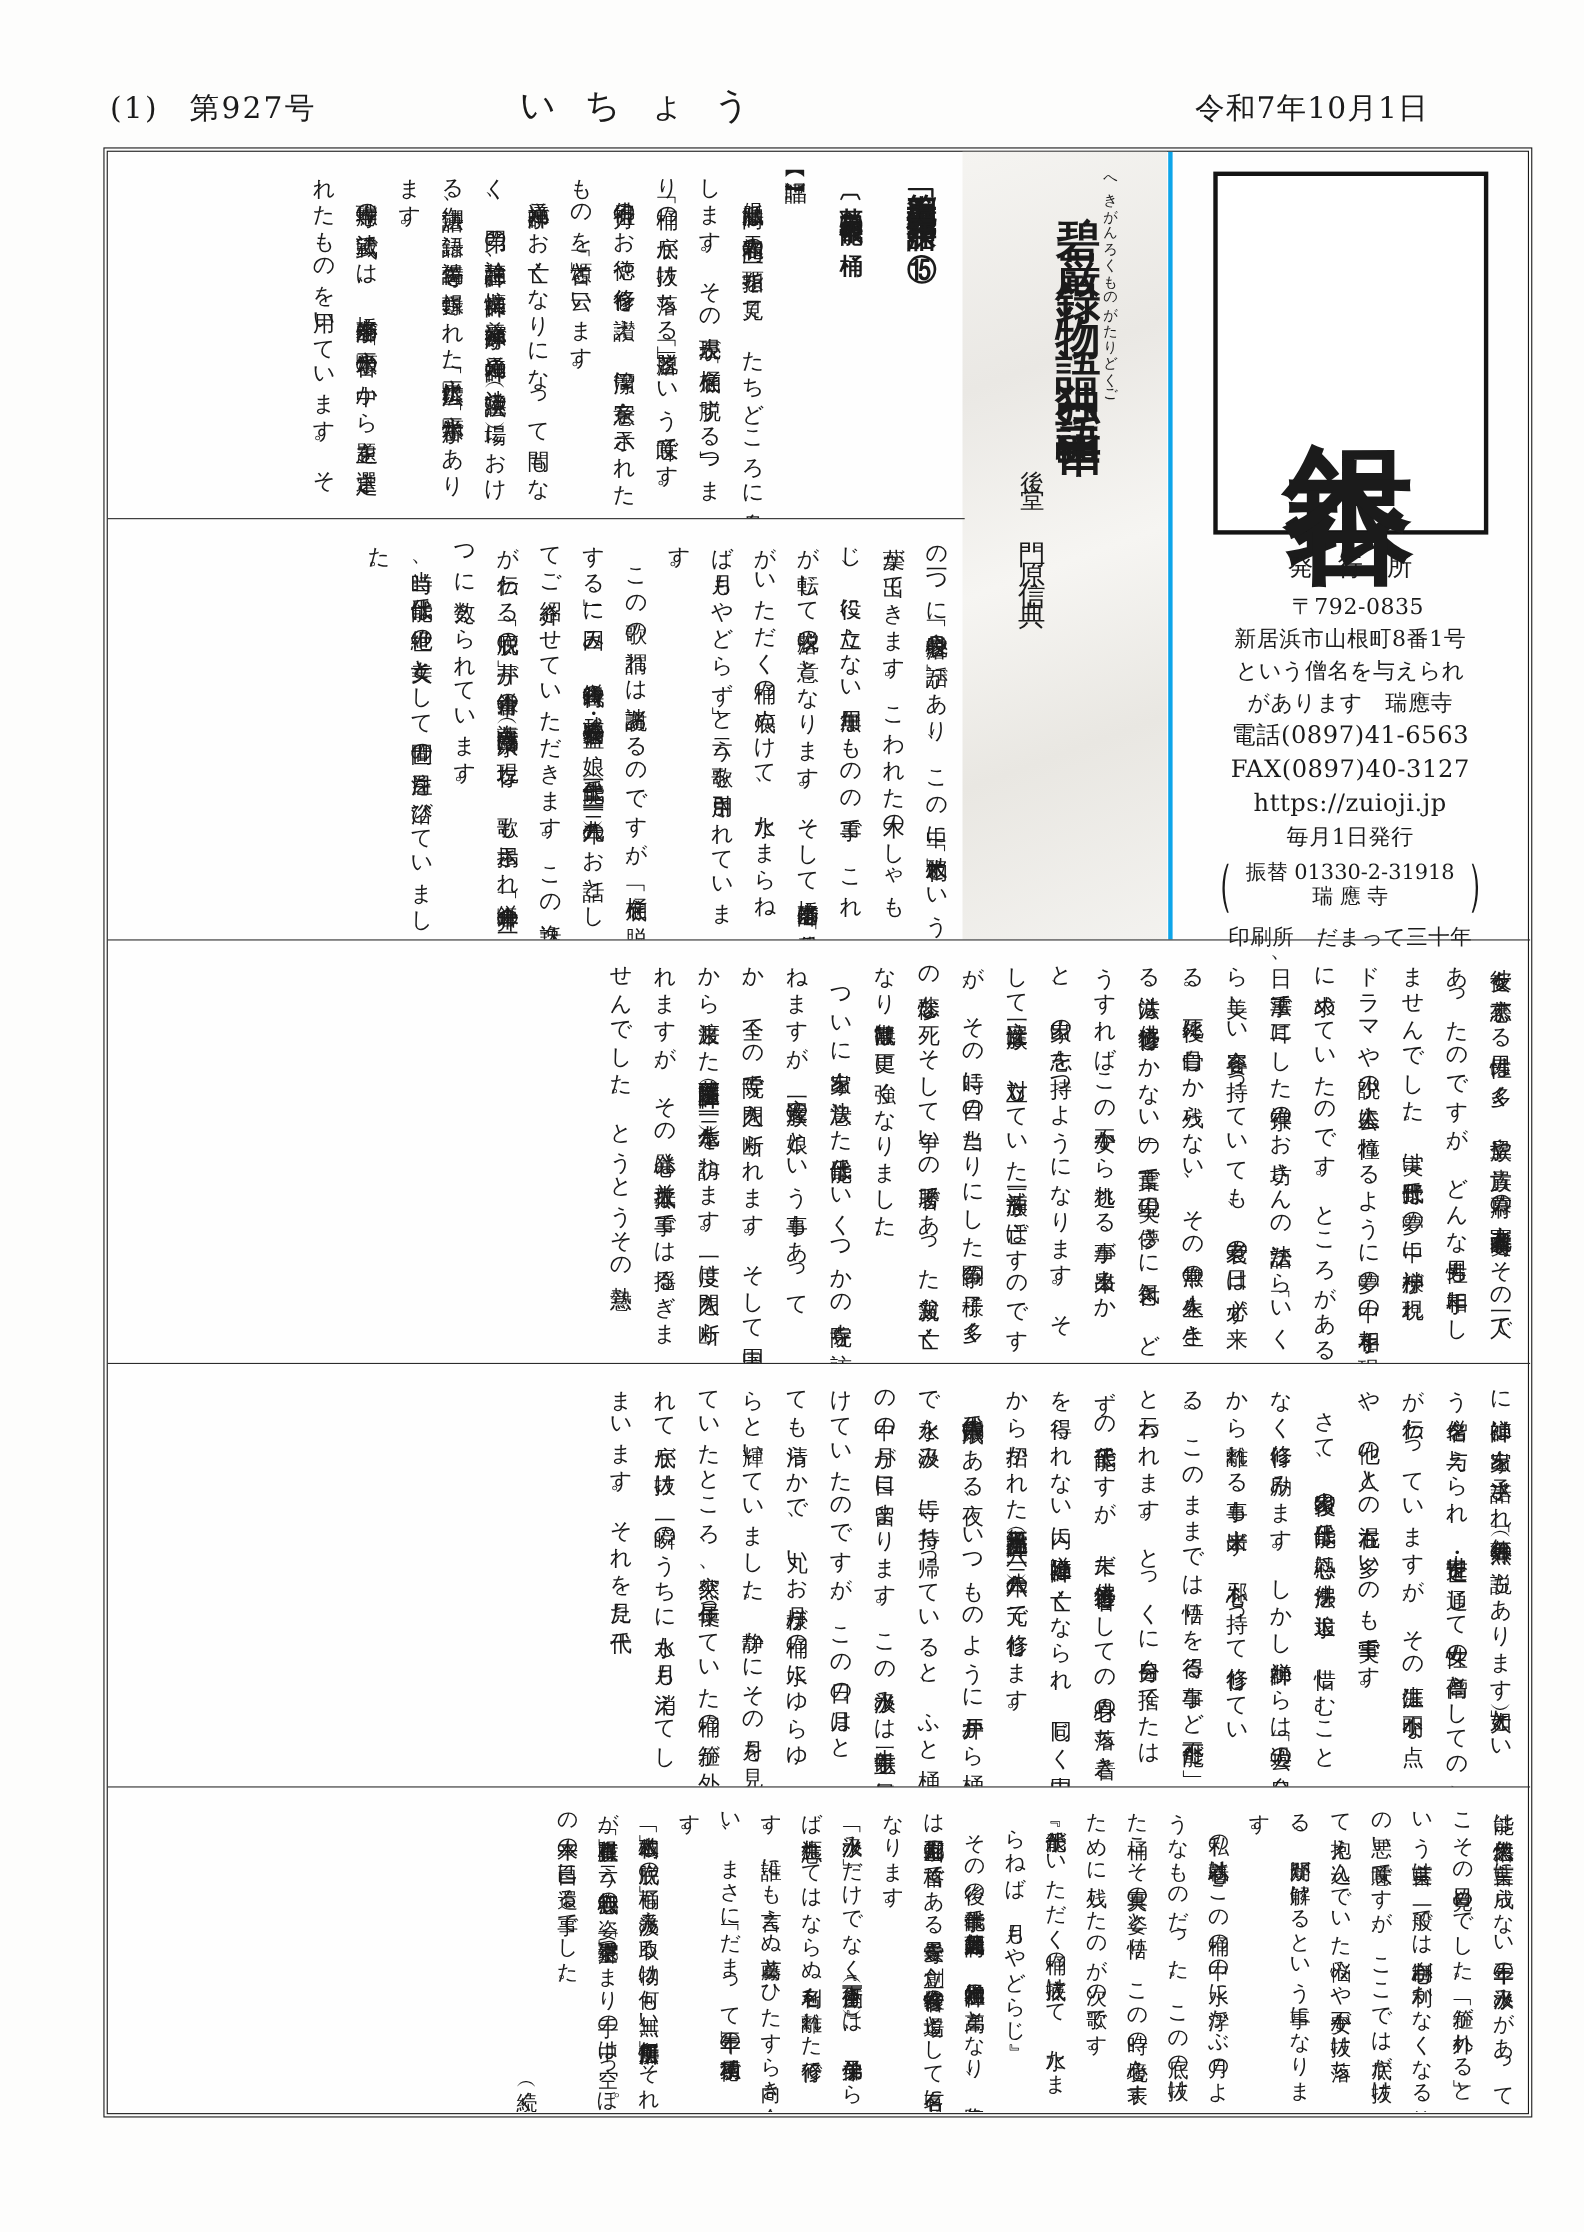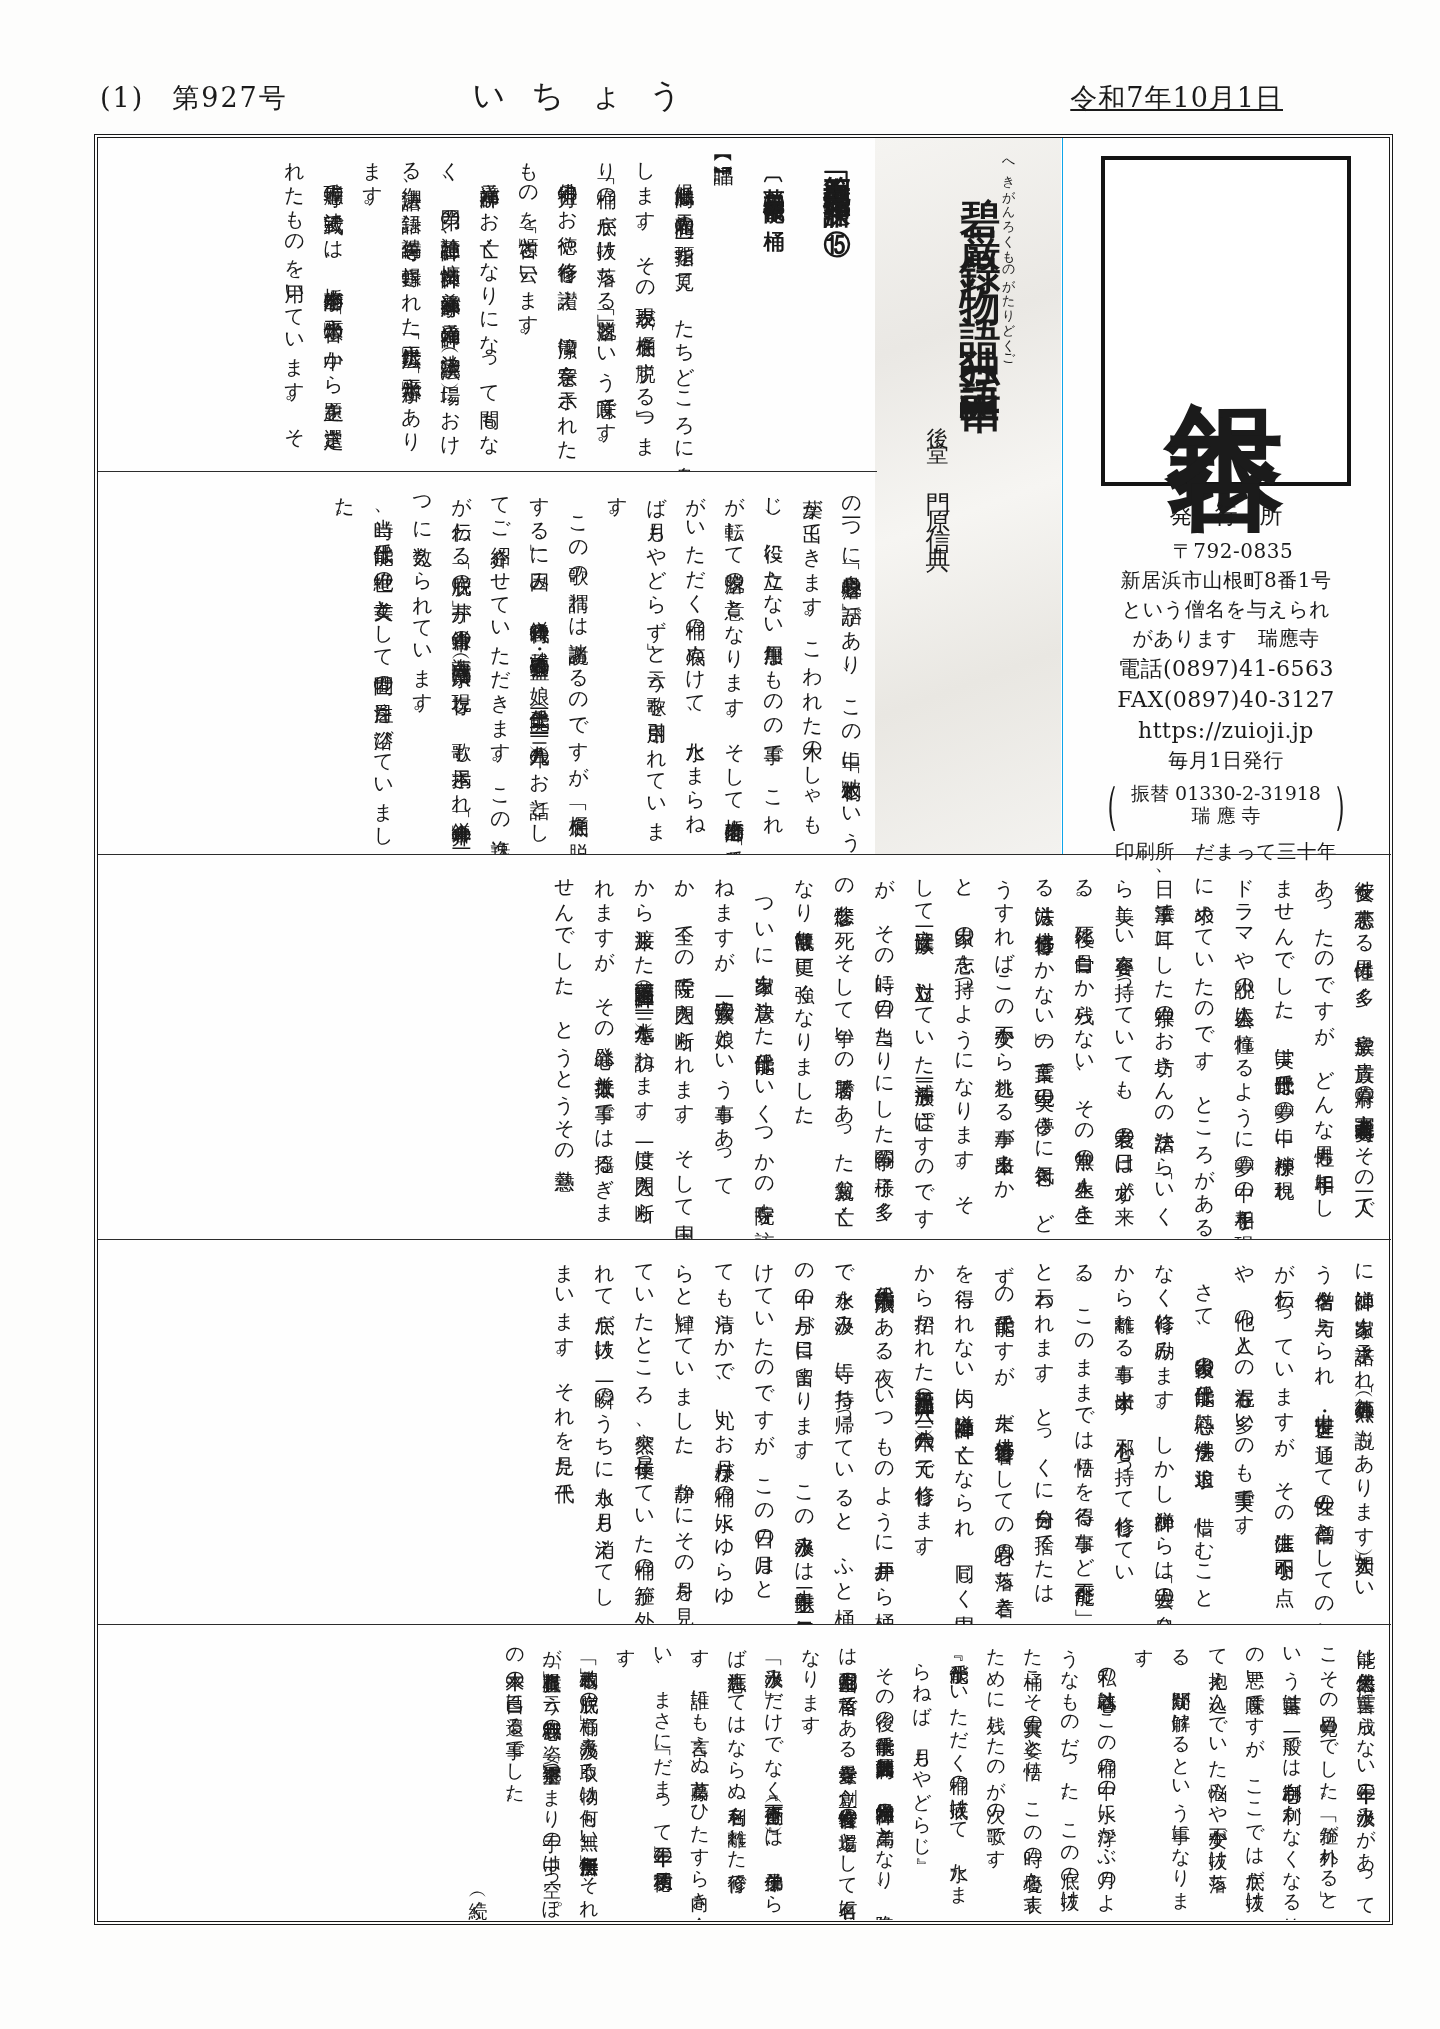--- a/index.html
+++ b/index.html
@@ -6,21 +6,21 @@
   body{
     width:1440px;height:2029px;position:relative;background:#fdfdfc;
     font-family:"DejaVu Serif","Liberation Serif",serif;color:#1b1b1b;
     -webkit-font-smoothing:antialiased;overflow:hidden;
   }
   
   .page-header{position:absolute;top:72px;left:0;width:1339px;height:52px;font-size:27px;}
   .page-info{position:absolute;left:100px;top:8px;letter-spacing:2px;}
   .page-info .gap{display:inline-block;width:28px;}
   .np-title{position:absolute;left:12px;top:2px;width:1130px;text-align:center;font-size:32px;letter-spacing:26px;text-indent:26px;}
-  .np-date{position:absolute;right:56px;top:8px;letter-spacing:1px;text-decoration:underline;}
+  .np-date{position:absolute;right:40px;top:8px;letter-spacing:1px;}
   
   .content-box{
     position:absolute;left:97px;top:137px;width:1293px;height:1785px;
     border:1.5px solid #191919;outline:1px solid #191919;outline-offset:2px;
     box-sizing:border-box;background:#fefefe;
   }
   
   .band{
     position:absolute;writing-mode:vertical-rl;text-orientation:mixed;
     box-sizing:border-box;overflow:hidden;
@@ -58,21 +58,21 @@
   .series-install{font-size:40px;font-weight:bold;}
   .author-line{
     writing-mode:vertical-rl;font-size:25px;font-weight:normal;
     padding-top:258px;letter-spacing:10px;line-height:1.4;
   }
   .author-line .role{font-size:22px;letter-spacing:14px;}
   .author-line .name{letter-spacing:18px;}
   
   .masthead-col{
     position:absolute;right:0;top:0;width:327px;height:716px;box-sizing:border-box;
-    border-left:1px solid #0ea5e9;padding-top:16px;
+    border-left:4px solid #0ea5e9;padding-top:16px;
   }
   .ginkgo-box{
     width:250px;height:330px;margin:2px auto 14px auto;border:4px solid #141414;
     display:flex;align-items:center;justify-content:center;background:#fff;box-sizing:border-box;
   }
   .ginkgo-chars{
     writing-mode:vertical-rl;font-size:118px;font-weight:bold;line-height:1;
     letter-spacing:10px;font-family:"DejaVu Serif","Liberation Serif",serif;
   }
   .pub{width:100%;text-align:center;}

